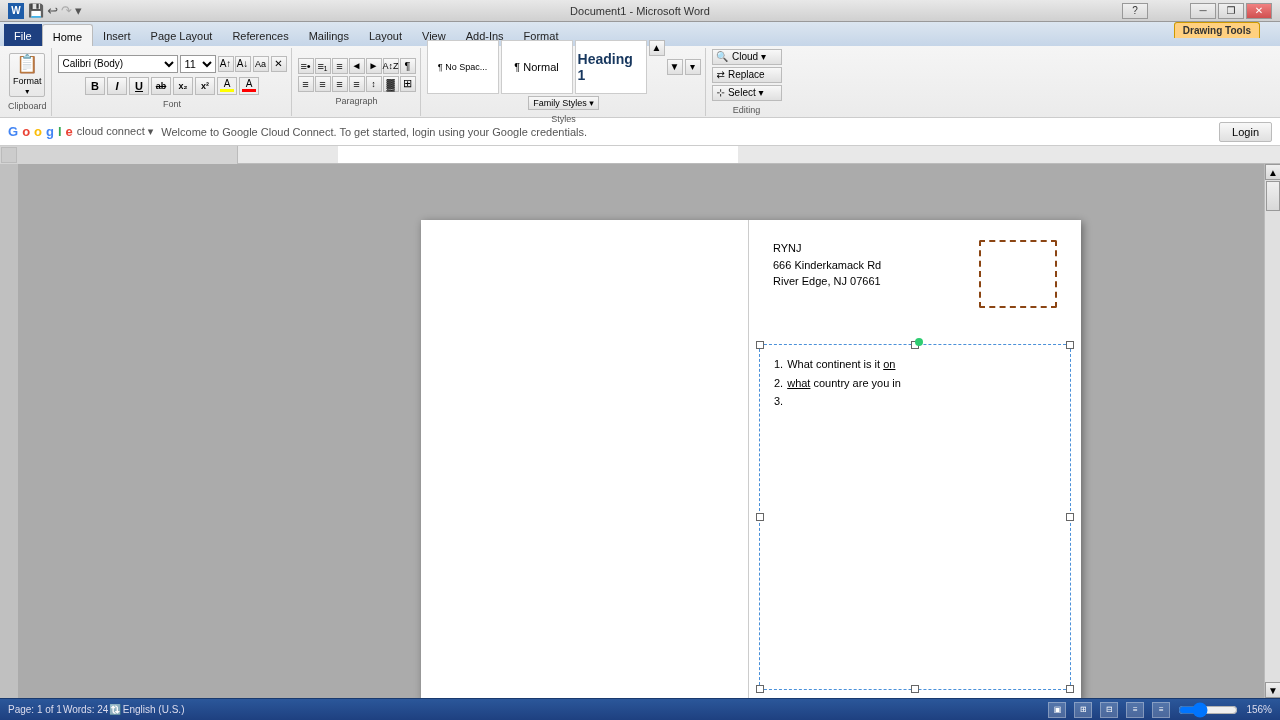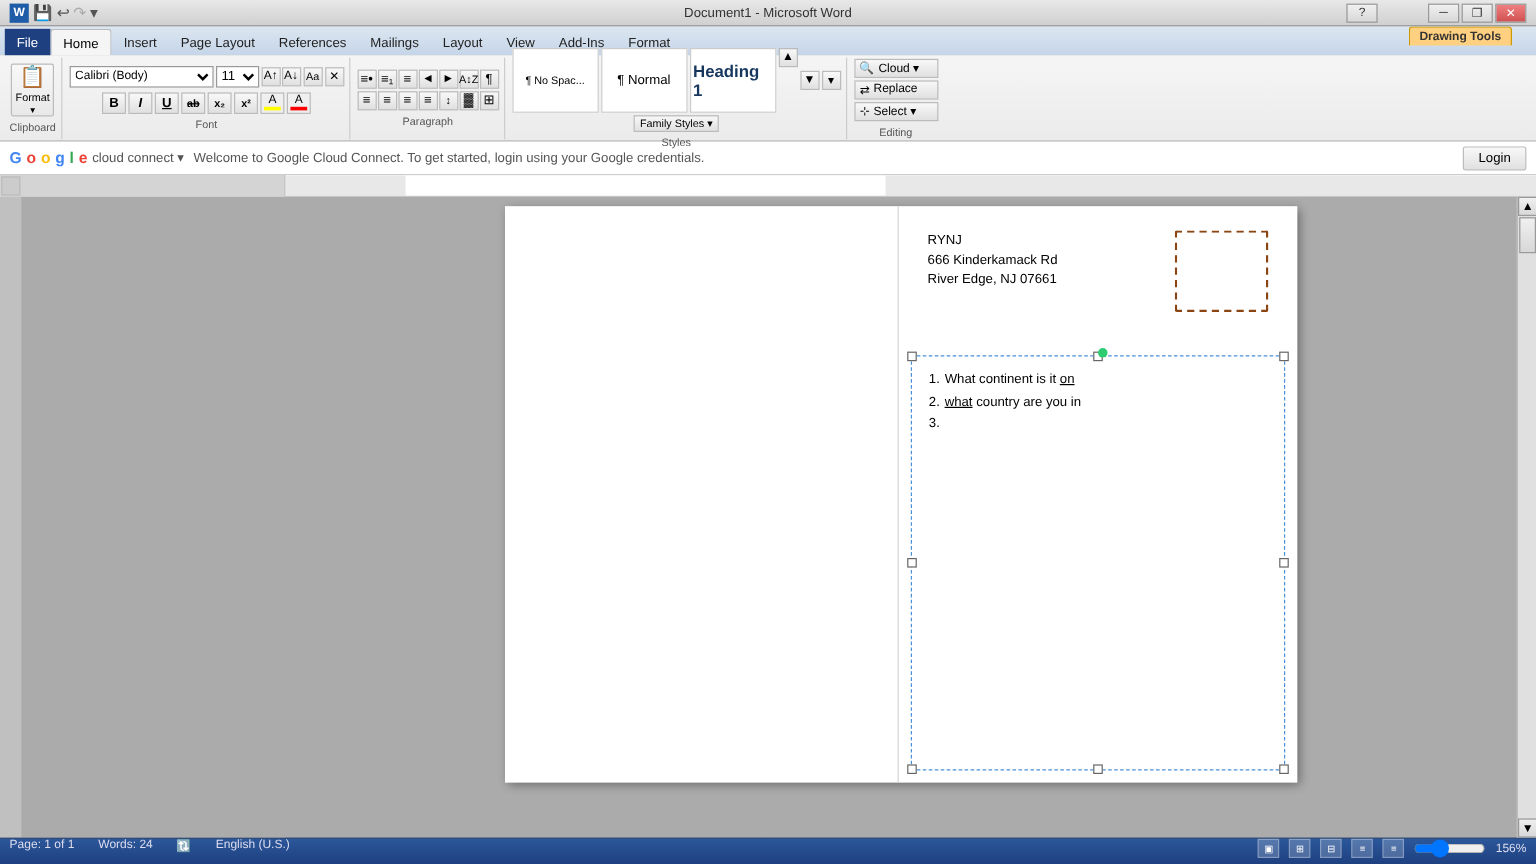--- a/index.html
+++ b/index.html
@@ -201,20 +201,21 @@
       overflow: hidden;
       padding-top: 8px;
     }
 
     .page {
       width: 660px;
       background: white;
       display: flex;
       min-height: 480px;
       box-shadow: 2px 2px 8px rgba(0,0,0,0.4);
+      margin-top: 48px;
     }
 
     .page-left {
       width: 328px;
       background: white;
       border-right: 1px solid #ccc;
     }
     .page-right {
       flex: 1;
       background: white;
@@ -291,23 +292,23 @@
       font-size: 10px; cursor: pointer;
     }
     .scroll-track { flex: 1; background: #e0e0e0; }
     .scroll-thumb { width: 14px; height: 30px; background: linear-gradient(to bottom, #f0f0f0, #d8d8d8); border: 1px solid #999; margin: 1px; }
 
     
     #statusbar {
       height: 22px;
       background: linear-gradient(to bottom, #2b579a, #1e4080);
       display: flex;
-      align-items: flex-start;
+      align-items: center;
       padding: 0 8px;
-      gap: 20px;
+      gap: 1px;
       color: white;
       font-size: 10px;
       border-top: 1px solid #1a3a6e;
     }
     .status-item { color: #dde; font-size: 10px; }
     .status-right { margin-left: auto; display: flex; align-items: center; gap: 8px; }
     .view-btn { width: 18px; height: 16px; background: rgba(255,255,255,0.2); border: 1px solid rgba(255,255,255,0.3); display: flex; align-items: center; justify-content: center; cursor: pointer; color: white; font-size: 8px; }
     .zoom-slider { width: 60px; height: 8px; }
     .zoom-pct { font-size: 10px; color: #dde; }
 

